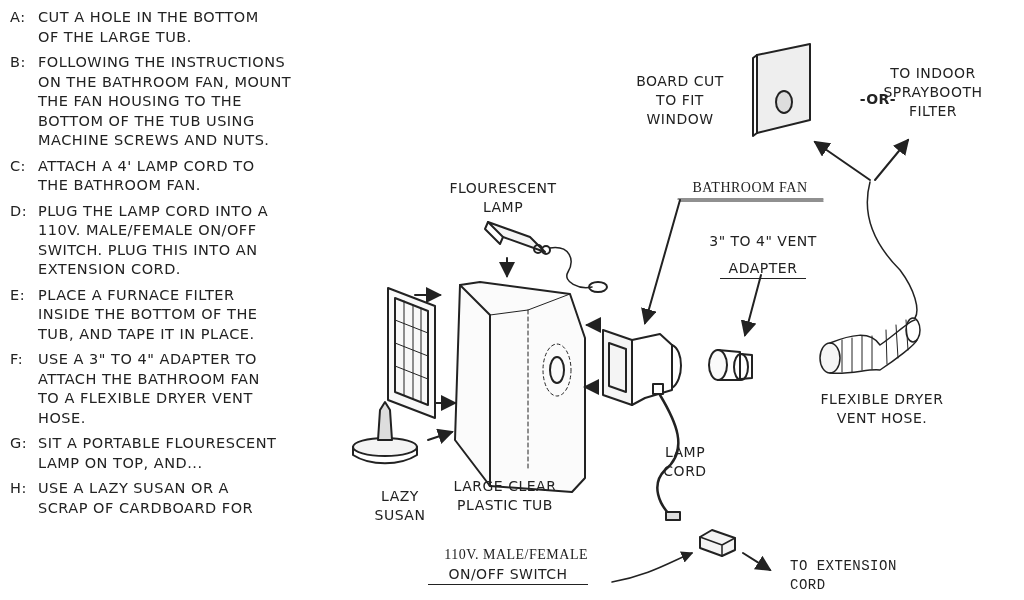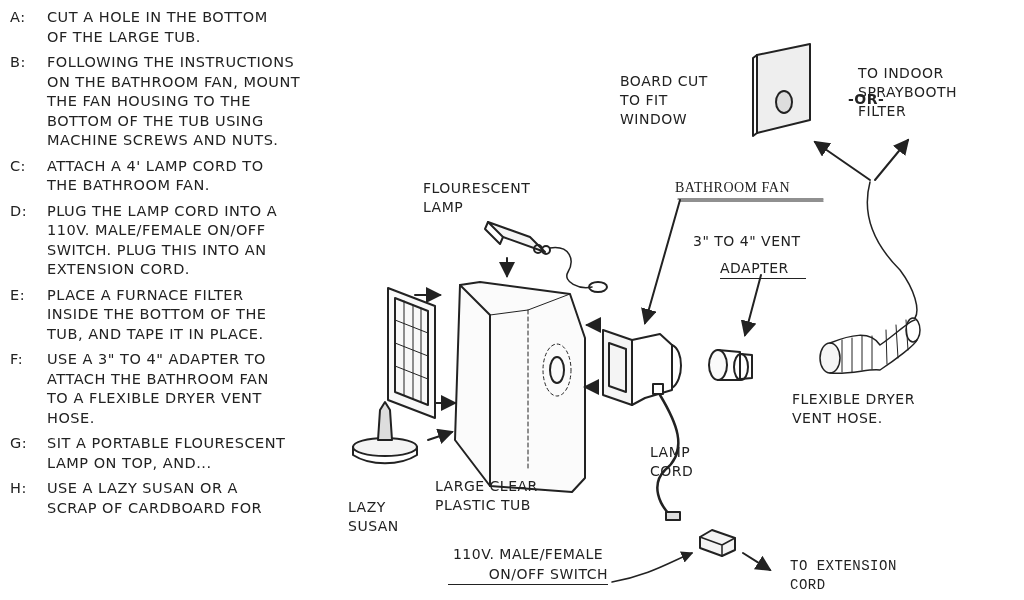--- a/index.html
+++ b/index.html
@@ -2,22 +2,22 @@
 <html><head>
 <meta charset="utf-8">
 <style>
   html, body { margin:0; padding:0; }
   body { width:1024px; height:600px; background:#ffffff; position:relative; overflow:hidden;
          font-family:"DejaVu Sans", sans-serif; color:#1c1c1c; }
   .hand { font-family:"DejaVu Sans", sans-serif; text-transform:uppercase; letter-spacing:0.5px; color:#222; }
   #steps { position:absolute; left:6px; top:8px; width:335px; }
   .step { display:flex; font-size:14.5px; line-height:19.5px; margin-bottom:6px; }
   .step .letter { width:28px; flex:none; padding-left:4px; }
-  .step .text { flex:1; white-space:pre-line;margin-left:9px; }
-  .label { position:absolute; font-size:14px; line-height:19px; text-align:left; white-space:pre-line; }
+  .step .text { flex:1; white-space:pre-line; }
+  .label { position:absolute; font-size:14px; line-height:19px; text-align:center; white-space:pre-line; }
   .underline { border-bottom:1.5px solid #222; }
   svg#drawing { position:absolute; left:0; top:0; }
 </style>
 </head>
 <body>
 
 <div id="steps">
   <div class="step hand">
       <span class="letter">A:</span>
       <span class="text">Cut a hole in the bottom
@@ -169,20 +169,20 @@
 filter</div>
 <div class="label hand" style="left:423px;top:167px;width:160px;margin-top:12px;">Flourescent
 lamp</div>
 <div class="label hand" style="left:675px;top:178px;width:150px;font-family:Liberation Serif, serif;">Bathroom fan</div>
 <div class="label hand" style="left:693px;top:232px;width:140px;">3" to 4" vent</div>
 <div class="label hand underline" style="left:720px;top:259px;width:86px;">adapter</div>
 <div class="label hand" style="left:792px;top:390px;width:180px;">Flexible dryer
 vent hose.</div>
 <div class="label hand" style="left:650px;top:443px;width:70px;">Lamp
 cord</div>
-<div class="label hand" style="left:348px;top:487px;width:80px;margin-top:11px;">Lazy
+<div class="label hand" style="left:360px;top:487px;width:80px;">Lazy
 Susan</div>
 <div class="label hand" style="left:435px;top:477px;width:140px;">Large clear
 plastic tub</div>
-<div class="label hand" style="left:448px;top:545px;width:160px;text-align:center;">110v. male/female</div>
-<div class="label hand underline" style="left:448px;top:565px;width:160px;text-align:right;">on/off switch</div>
+<div class="label hand" style="left:428px;top:545px;width:160px;text-align:right;font-family:Liberation Serif, serif;">110v. male/female</div>
+<div class="label hand underline" style="left:428px;top:565px;width:160px;text-align:center;">on/off switch</div>
 <div class="label hand" style="left:790px;top:557px;width:160px;text-align:left;font-family:Liberation Mono, monospace;">To extension
 cord</div>
 
 </body></html>

